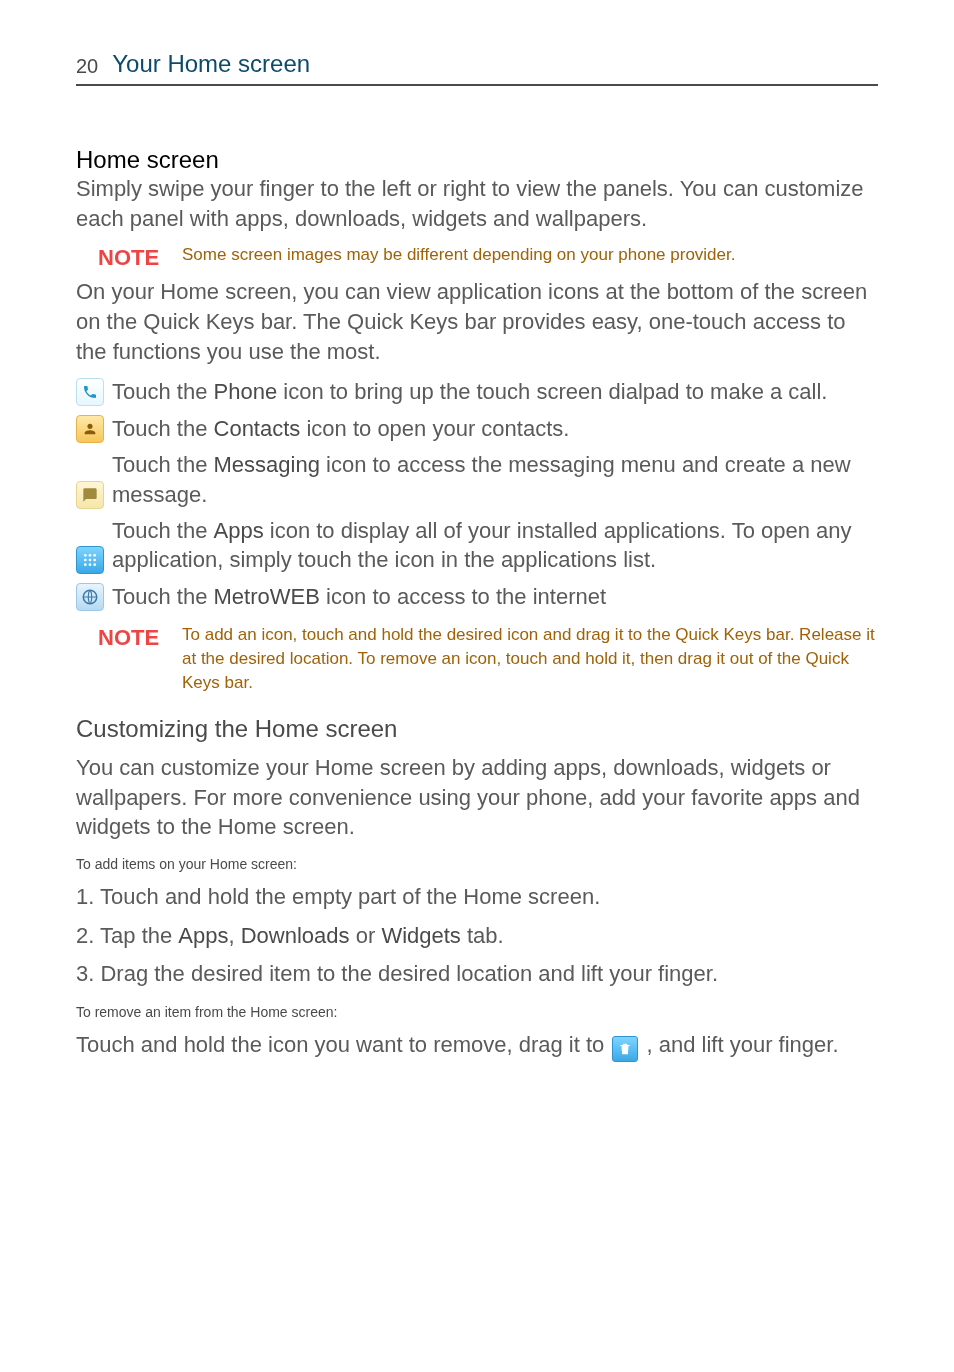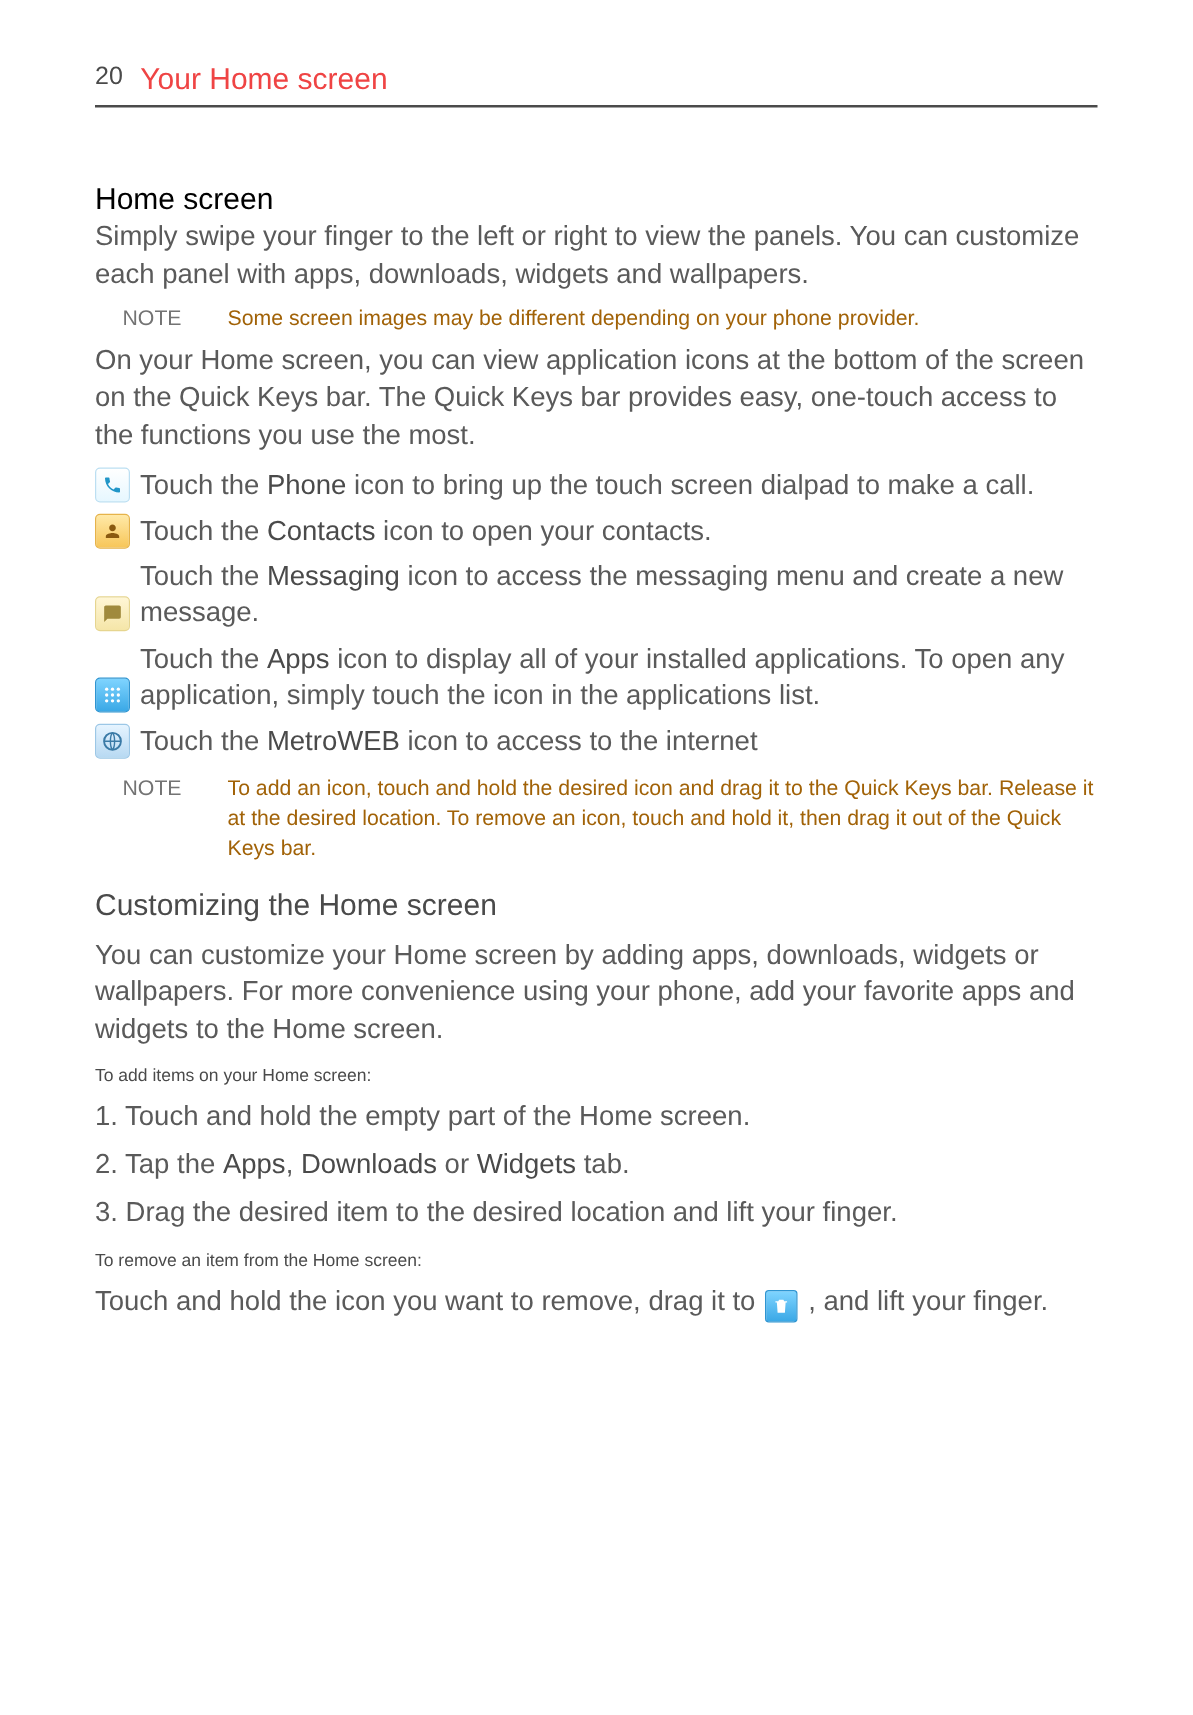--- a/index.html
+++ b/index.html
@@ -10,57 +10,57 @@
     background: #ffffff;
     font-family: "Helvetica Neue", Helvetica, Arial, sans-serif;
     color: #5a5a5a;
     font-weight: 300;
   }
   .page {
     padding: 50px 76px 40px 76px;
   }
   .running-head {
     display: flex;
-    align-items: flex-start;
+    align-items: flex-end;
     border-bottom: 2px solid #4a4a4a;
     padding-bottom: 6px;
     margin-bottom: 60px;
   }
   .running-head .pnum {
     font-size: 20px;
     color: #4a4a4a;
     margin-right: 14px;
     font-weight: 400;
   }
   .running-head .ptitle {
     font-size: 24px;
-    color: #ef4444;
+    color: #0c4a6e;
     font-weight: 400;
   }
   .h-section {
     color: #000000;
     font-size: 24px;
     font-weight: 500;
     margin-bottom: 0;
   }
   .body-text {
     font-size: 22px;
     line-height: 1.35;
     color: #5a5a5a;
     margin-bottom: 10px;
   }
   .note-row {
     display: flex;
     margin-top: 6px;
     margin-bottom: 6px;
   }
   .note-label {
-    color: #737373;
-    font-size: 17px;
-    font-weight: 400;
+    color: #ef4444;
+    font-size: 22px;
+    font-weight: 700;
     width: 106px;
     flex-shrink: 0;
     padding-left: 22px;
     padding-top: 2px;
   }
   .note-body {
     font-size: 17px;
     line-height: 1.4;
     color: #a16207;
     flex: 1;

